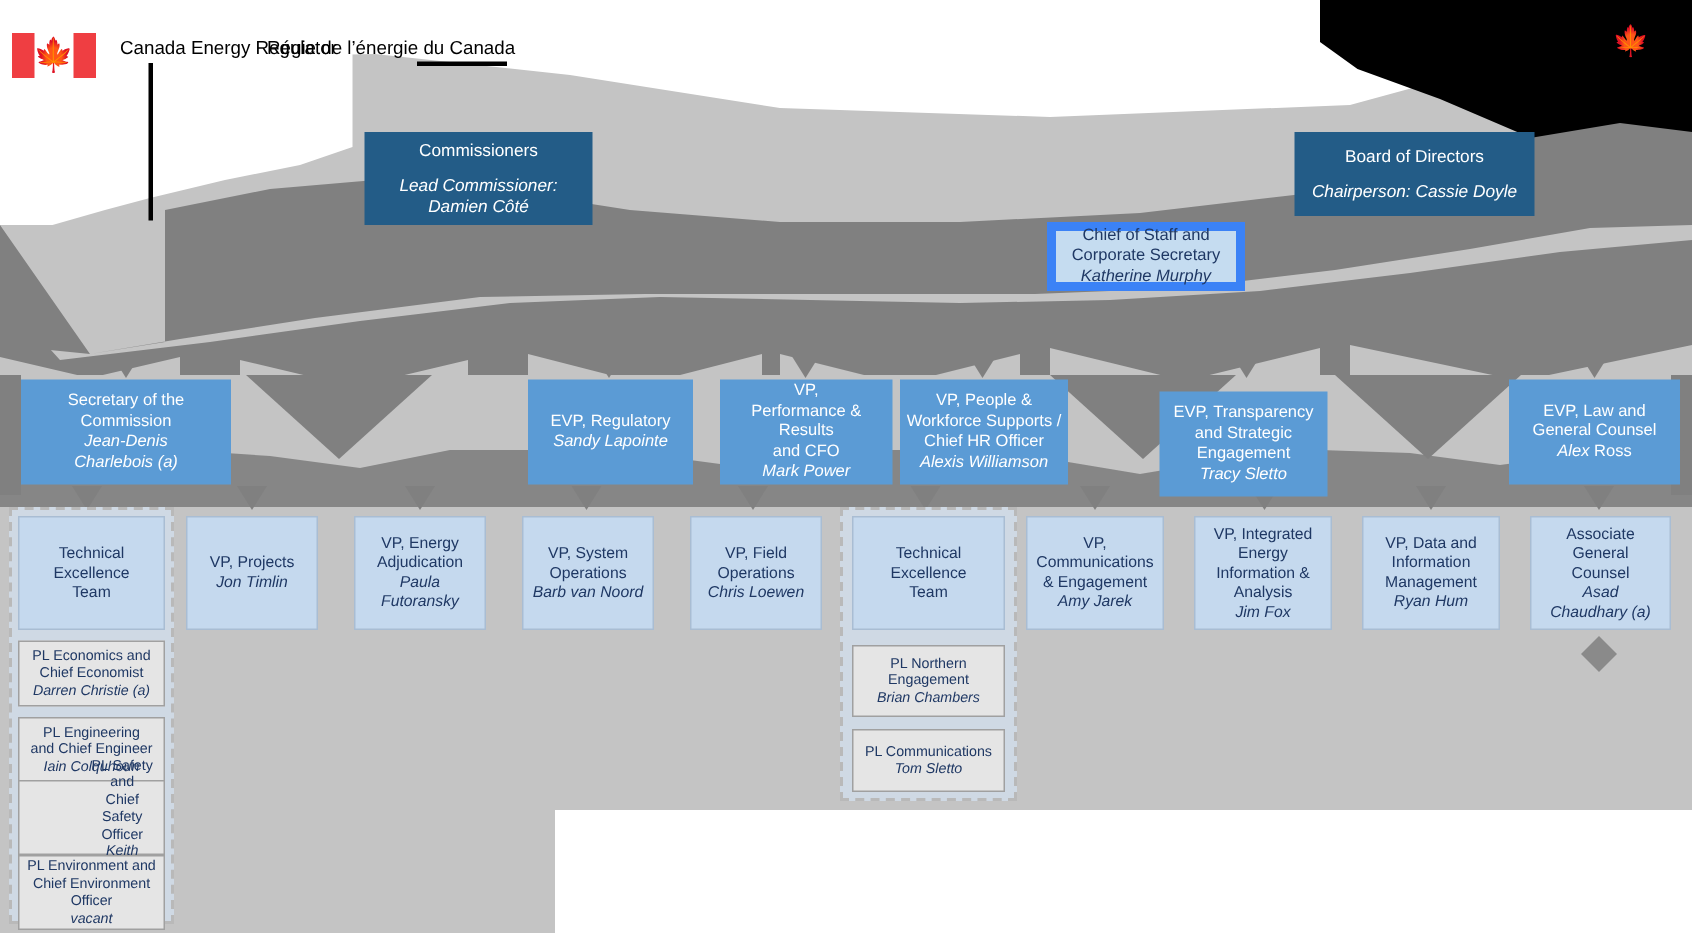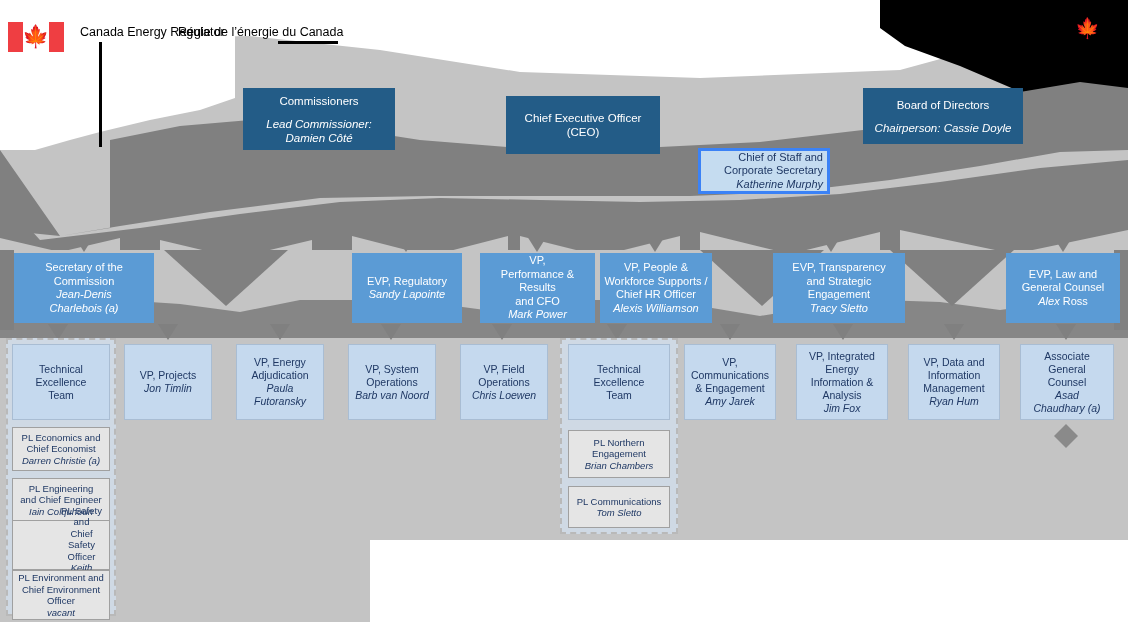--- a/index.html
+++ b/index.html
@@ -40,21 +40,21 @@
     padding:3px 4px;
   }
   .box .ln{display:block;}
   .box .nm{display:block;font-style:italic;}
 
   .tier1{background:#235c87;color:#ffffff;font-size:11.5px;line-height:14px;}
   .tier1 .nm{font-style:italic;}
   .tier1 .gap{height:9px;}
 
   .tier-staff{background:#c5dcf0;color:#1f3864;font-size:11px;line-height:13.5px;
-    border:3px solid #3b82f6;align-items:flex-end;}
+    border:6px solid #3b82f6;}
 
   .tier2{background:#5b9bd5;color:#ffffff;font-size:11px;line-height:13.5px;}
 
   .tier3{background:#c5d9ee;color:#1f3864;font-size:10.5px;line-height:13px;
     border:1px solid #a9bdd3;}
 
   .sub{background:#e5e5e5;color:#1f3864;font-size:9.5px;line-height:11.5px;
     border:1px solid #a0a0a0;}
 
   
@@ -172,24 +172,20 @@
     <span class="cm-leaf">🍁</span>
   </div>
 
   <div class="box tier1" style="left:243px;top:88px;width:152px;height:62px;">
     <span class="ln">Commissioners</span>
     <span class="gap"></span>
     <span class="ln nm">Lead Commissioner:</span>
     <span class="ln nm">Damien Côté</span>
   </div>
 
-  <div class="box tier1" style="left:506px;top:96px;width:154px;height:58px;">
-    <span class="ln">Chief Executive Officer</span>
-    <span class="ln">(CEO)</span>
-  </div>
 
   <div class="box tier1" style="left:863px;top:88px;width:160px;height:56px;">
     <span class="ln">Board of Directors</span>
     <span class="gap"></span>
     <span class="ln nm">Chairperson: Cassie Doyle</span>
   </div>
 
   <div class="box tier-staff" style="left:698px;top:148px;width:132px;height:46px;">
     <span class="ln">Chief of Staff and</span>
     <span class="ln">Corporate Secretary</span>
@@ -215,21 +211,21 @@
     <span class="ln nm">Mark Power</span>
   </div>
 
   <div class="box tier2" style="left:600px;top:253px;width:112px;height:70px;">
     <span class="ln">VP, People &amp;</span>
     <span class="ln">Workforce Supports /</span>
     <span class="ln">Chief HR Officer</span>
     <span class="ln nm">Alexis Williamson</span>
   </div>
 
-  <div class="box tier2" style="left:773px;top:253px;width:132px;height:70px;text-align:center;">
+  <div class="box tier2" style="left:773px;top:261px;width:112px;height:70px;text-align:center;">
     <span class="ln">EVP, Transparency</span>
     <span class="ln">and Strategic</span>
     <span class="ln">Engagement</span>
     <span class="ln nm">Tracy Sletto</span>
   </div>
 
   <div class="box tier2" style="left:1006px;top:253px;width:114px;height:70px;">
     <span class="ln">EVP, Law and</span>
     <span class="ln">General Counsel</span>
     <span class="ln"><em>Alex</em>

